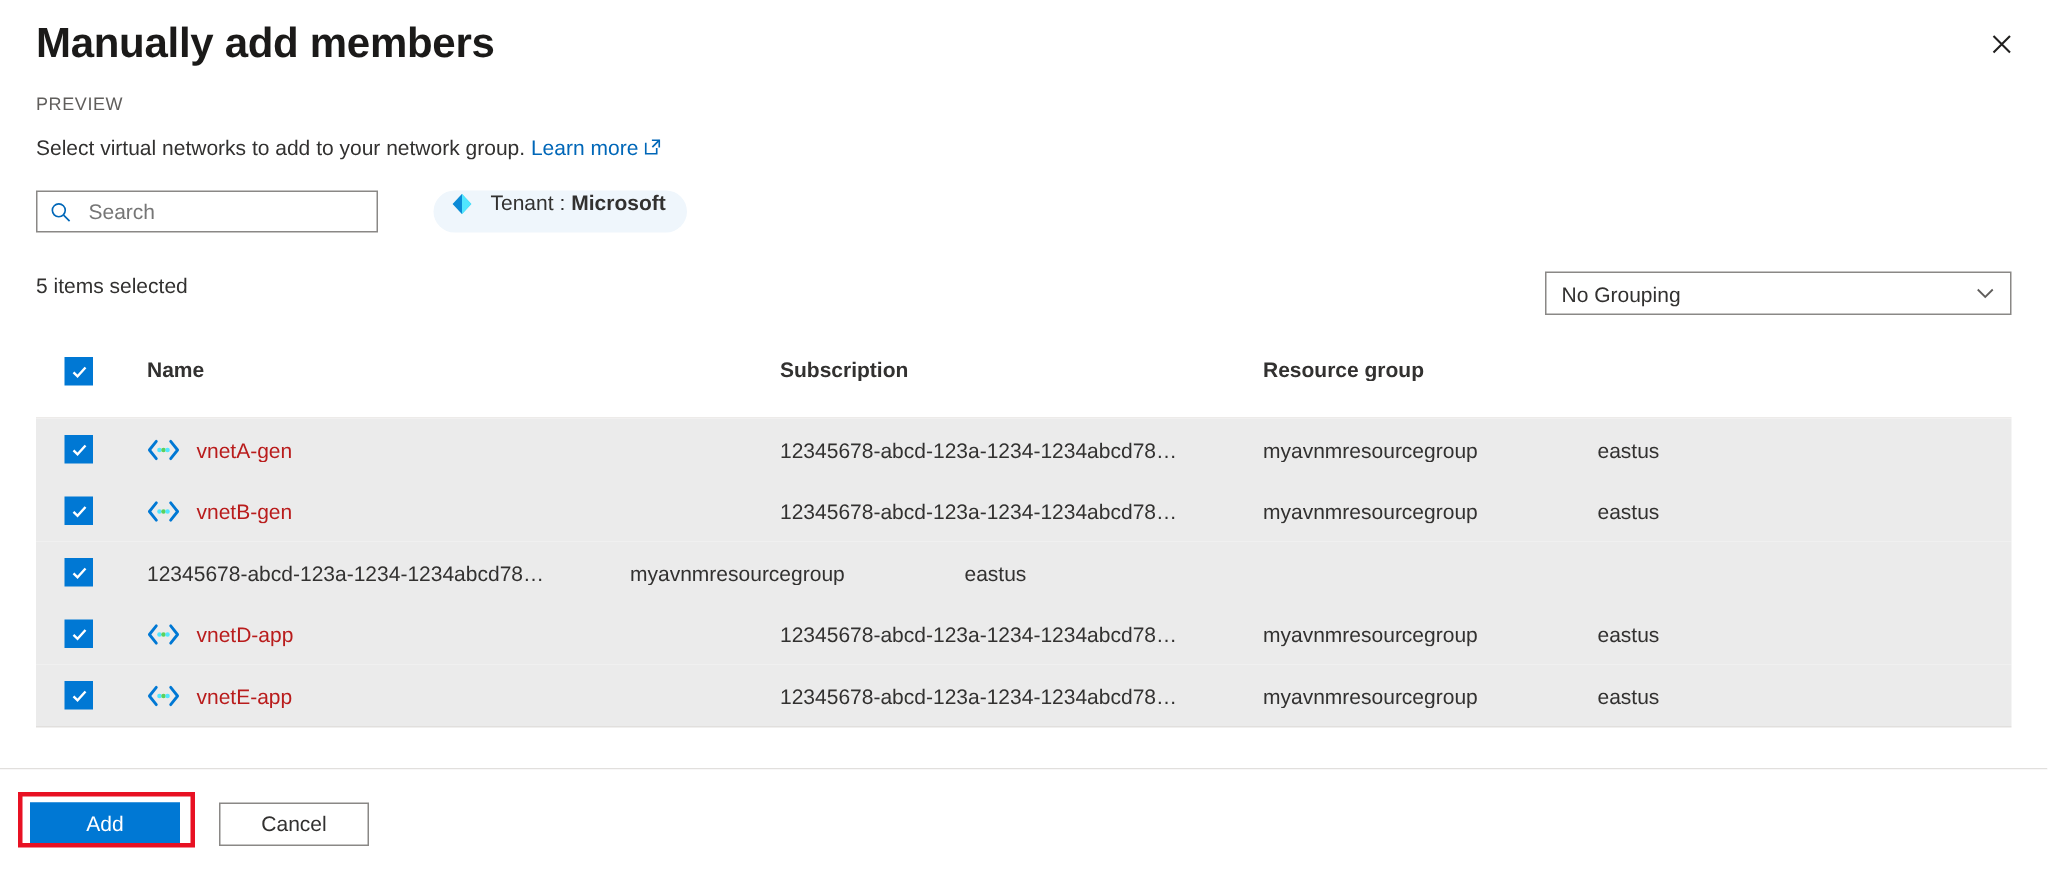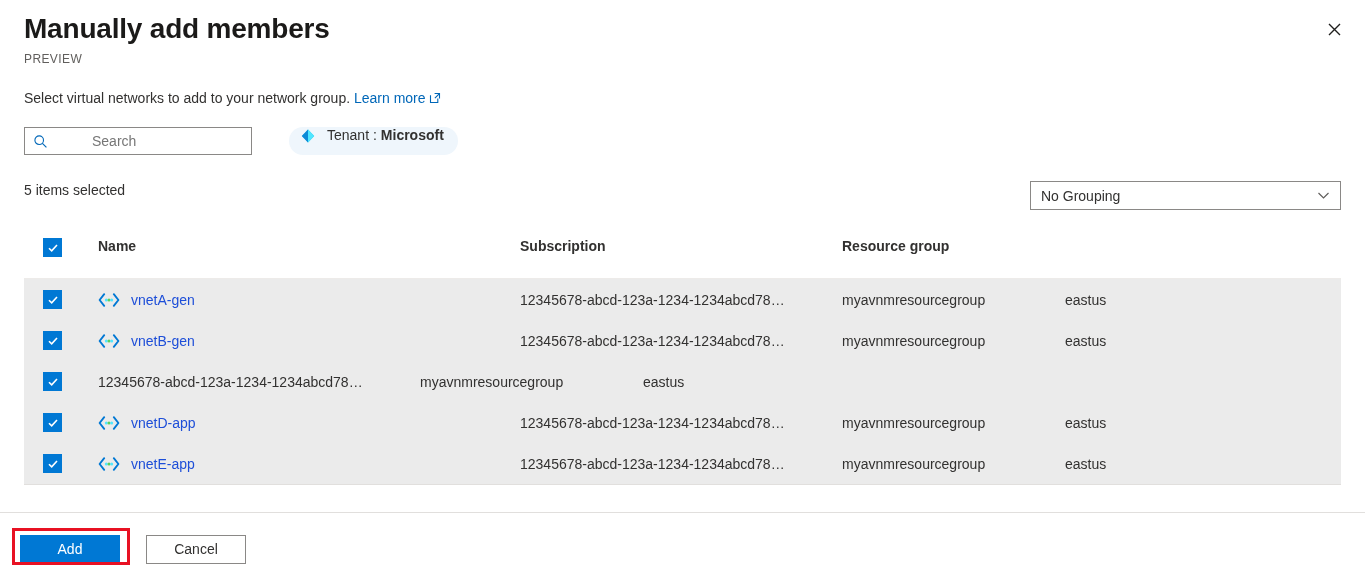--- a/index.html
+++ b/index.html
@@ -28,21 +28,21 @@
     font-weight: 600;
     letter-spacing: -0.2px;
     color: #1b1a19;
     margin: 0;
     line-height: 34px;
   }
   .preview-tag {
     font-size: 12px;
     color: #605e5c;
     letter-spacing: 0.4px;
-    margin-top: 6px;
+    margin-top: 16px;
   }
   .close-button {
     position: absolute;
     right: 14px;
     top: 12px;
     width: 34px;
     height: 34px;
     display: flex;
     align-items: center;
     justify-content: center;
@@ -85,21 +85,20 @@
   }
   .search-box {
     width: 228px;
     height: 28px;
     border: 1px solid #8a8886;
     background: #fff;
     display: flex;
     align-items: center;
     box-sizing: border-box;
     padding: 0 8px;
-    gap: 33px;
   }
   .search-icon { flex: 0 0 auto; display: flex; margin-right: 9px; }
   .search-input {
     border: none;
     outline: none;
     font-family: "Liberation Sans", sans-serif;
     font-size: 14px;
     color: #323130;
     width: 100%;
     background: transparent;
@@ -217,21 +216,21 @@
     align-items: center;
     justify-content: center;
     box-sizing: border-box;
   }
   .vnet-icon {
     margin-right: 11px;
     display: flex;
     align-items: center;
     flex: 0 0 auto;
   }
-  .row-name { color: #1d4ed8; }
+  .row-name { color: #b91c1c; }
   .cell-sub, .cell-rg, .cell-loc { color: #323130; }
 
   
   .footer-divider {
     position: absolute;
     left: 0; right: 0;
     top: 512px;
     height: 1px;
     background: #e1dfdd;
   }

